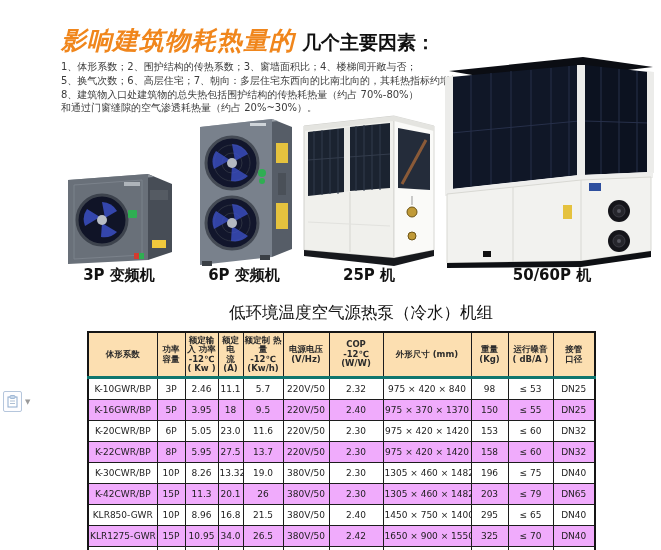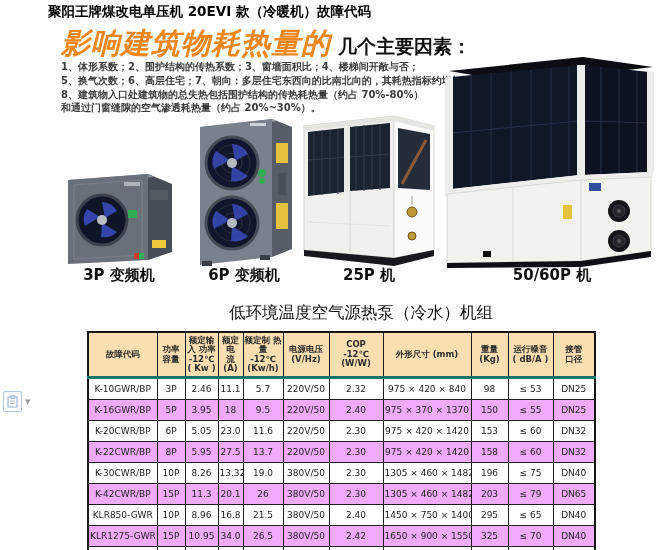--- a/index.html
+++ b/index.html
@@ -1,22 +1,22 @@
 <!DOCTYPE html>
 <html><head>
 <meta charset="utf-8">
 <style>
   html,body{margin:0;padding:0;background:#fff;}
   .page{position:relative;width:661px;height:550px;background:#ffffff;overflow:hidden;
         font-family:"DejaVu Sans","Liberation Sans",sans-serif;color:#111;}
   .doc-title{position:absolute;left:48px;top:3px;font-size:13.5px;font-weight:600;color:#000;white-space:nowrap;}
   .banner{position:absolute;left:61px;top:24px;white-space:nowrap;}
-  .banner-main{font-size:29px;font-weight:800;font-style:italic;color:#f0861c;letter-spacing:1px;}
+  .banner-main{font-size:25px;font-weight:800;font-style:italic;color:#f0861c;letter-spacing:1px;}
   .banner-sub{font-size:19px;font-weight:800;color:#111;margin-left:7px;font-style:normal;margin-top:7px;}
-  .factor-list{position:absolute;left:61px;top:60px;width:430px;font-size:10px;font-weight:700;
+  .factor-list{position:absolute;left:61px;top:60px;width:430px;font-size:10px;font-weight:400;
                color:#3c3c3c;line-height:13.8px;}
   .factor-list div{white-space:nowrap;}
   .product{position:absolute;}
   .product svg{display:block;}
   .product-label{position:absolute;top:266px;text-align:center;font-size:15px;font-weight:700;color:#111;}
   .table-title{position:absolute;left:62px;top:302px;width:598px;text-align:center;
                font-size:16.5px;font-weight:400;color:#111;}
   table.spec{position:absolute;left:87px;top:331px;width:507px;border-collapse:collapse;
              table-layout:fixed;border:2px solid #151515;}
   table.spec th,table.spec td{border:1px solid #1c1c1c;text-align:center;vertical-align:middle;
@@ -28,21 +28,20 @@
   .paste-widget{position:absolute;left:3px;top:391px;display:flex;align-items:center;gap:3px;}
   .paste-box{width:17px;height:19px;border:1px solid #b5c6dc;border-radius:2px;background:#fdfdff;
              display:flex;align-items:center;justify-content:center;}
   .paste-caret{font-size:7px;color:#9a9a9a;}
 </style>
 </head>
 <body>
 
 <div class="page">
 
-  <div class="doc-title">聚阳王牌煤改电单压机 20EVI 款（冷暖机）故障代码</div>
 
   <div class="banner">
     <span class="banner-main">影响建筑物耗热量的</span><span class="banner-sub">几个主要因素：</span>
   </div>
 
   <div class="factor-list">
       <div>1、体形系数；2、围护结构的传热系数；3、窗墙面积比；4、楼梯间开敞与否；</div>
       <div>5、换气次数；6、高层住宅；7、朝向：多层住宅东西向的比南北向的，其耗热指标约增加 5.5%；</div>
       <div>8、建筑物入口处建筑物的总失热包括围护结构的传热耗热量（约占 70%-80%）</div>
       <div>和通过门窗缝隙的空气渗透耗热量（约占 20%~30%）。</div>
@@ -199,21 +198,21 @@
       <col style="width:40px">
         <col style="width:46px">
         <col style="width:54px">
         <col style="width:88px">
       <col style="width:37px">
         <col style="width:45px">
         <col style="width:42px">
     </colgroup>
     <thead>
       <tr>
-          <th>故障代码</th>
+          <th>体形系数</th>
           <th>功率
 容量</th>
           <th>额定输
 入 功率
 -12℃
 ( Kw )</th>
           <th>额定电
 流 (A)</th>
           <th>额定制 热
 量 -12℃

